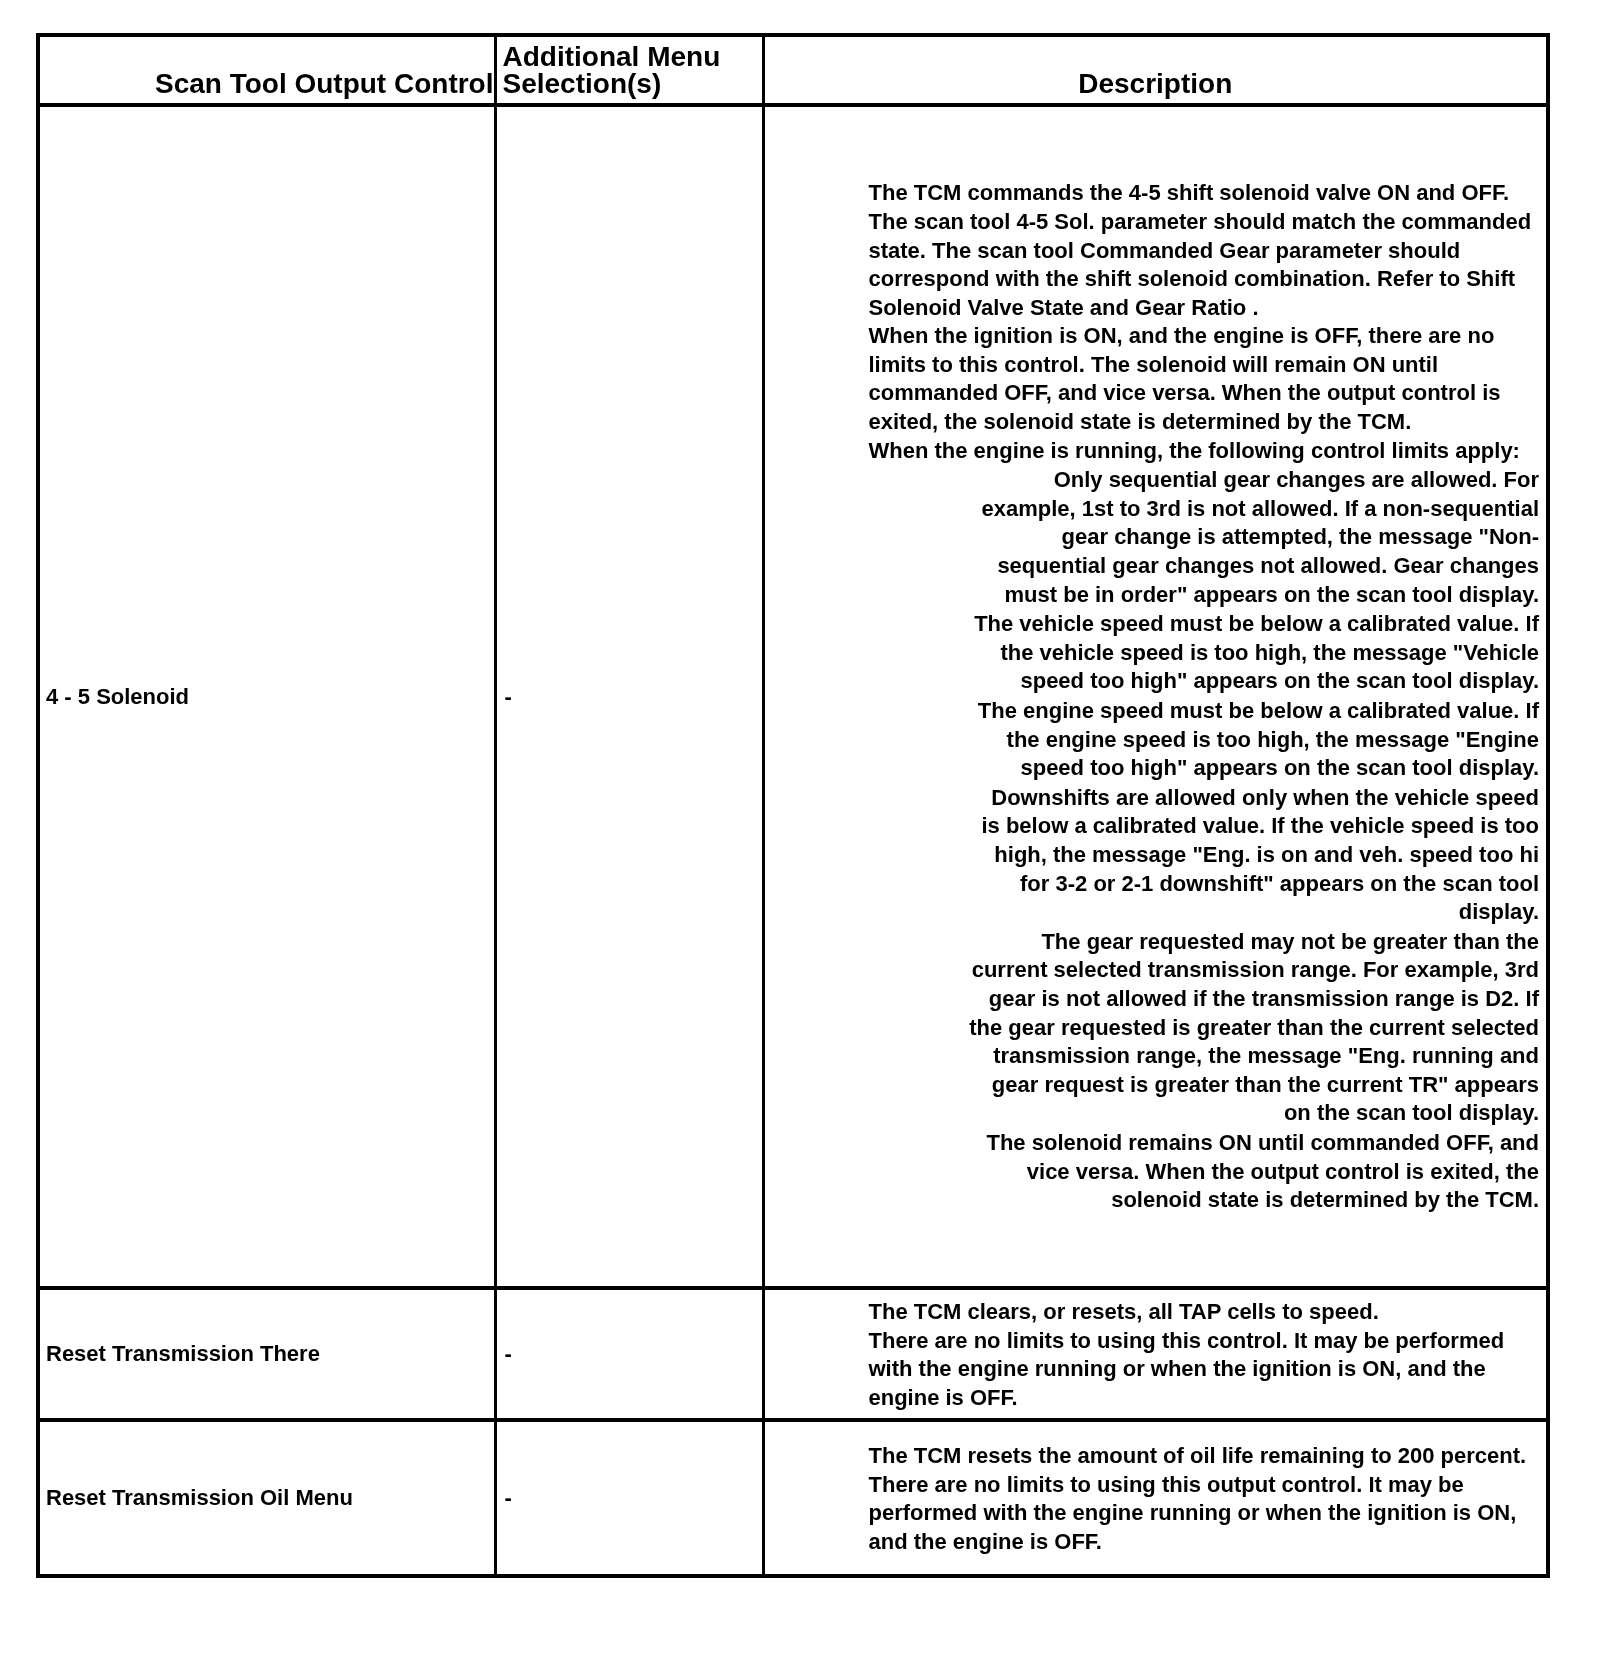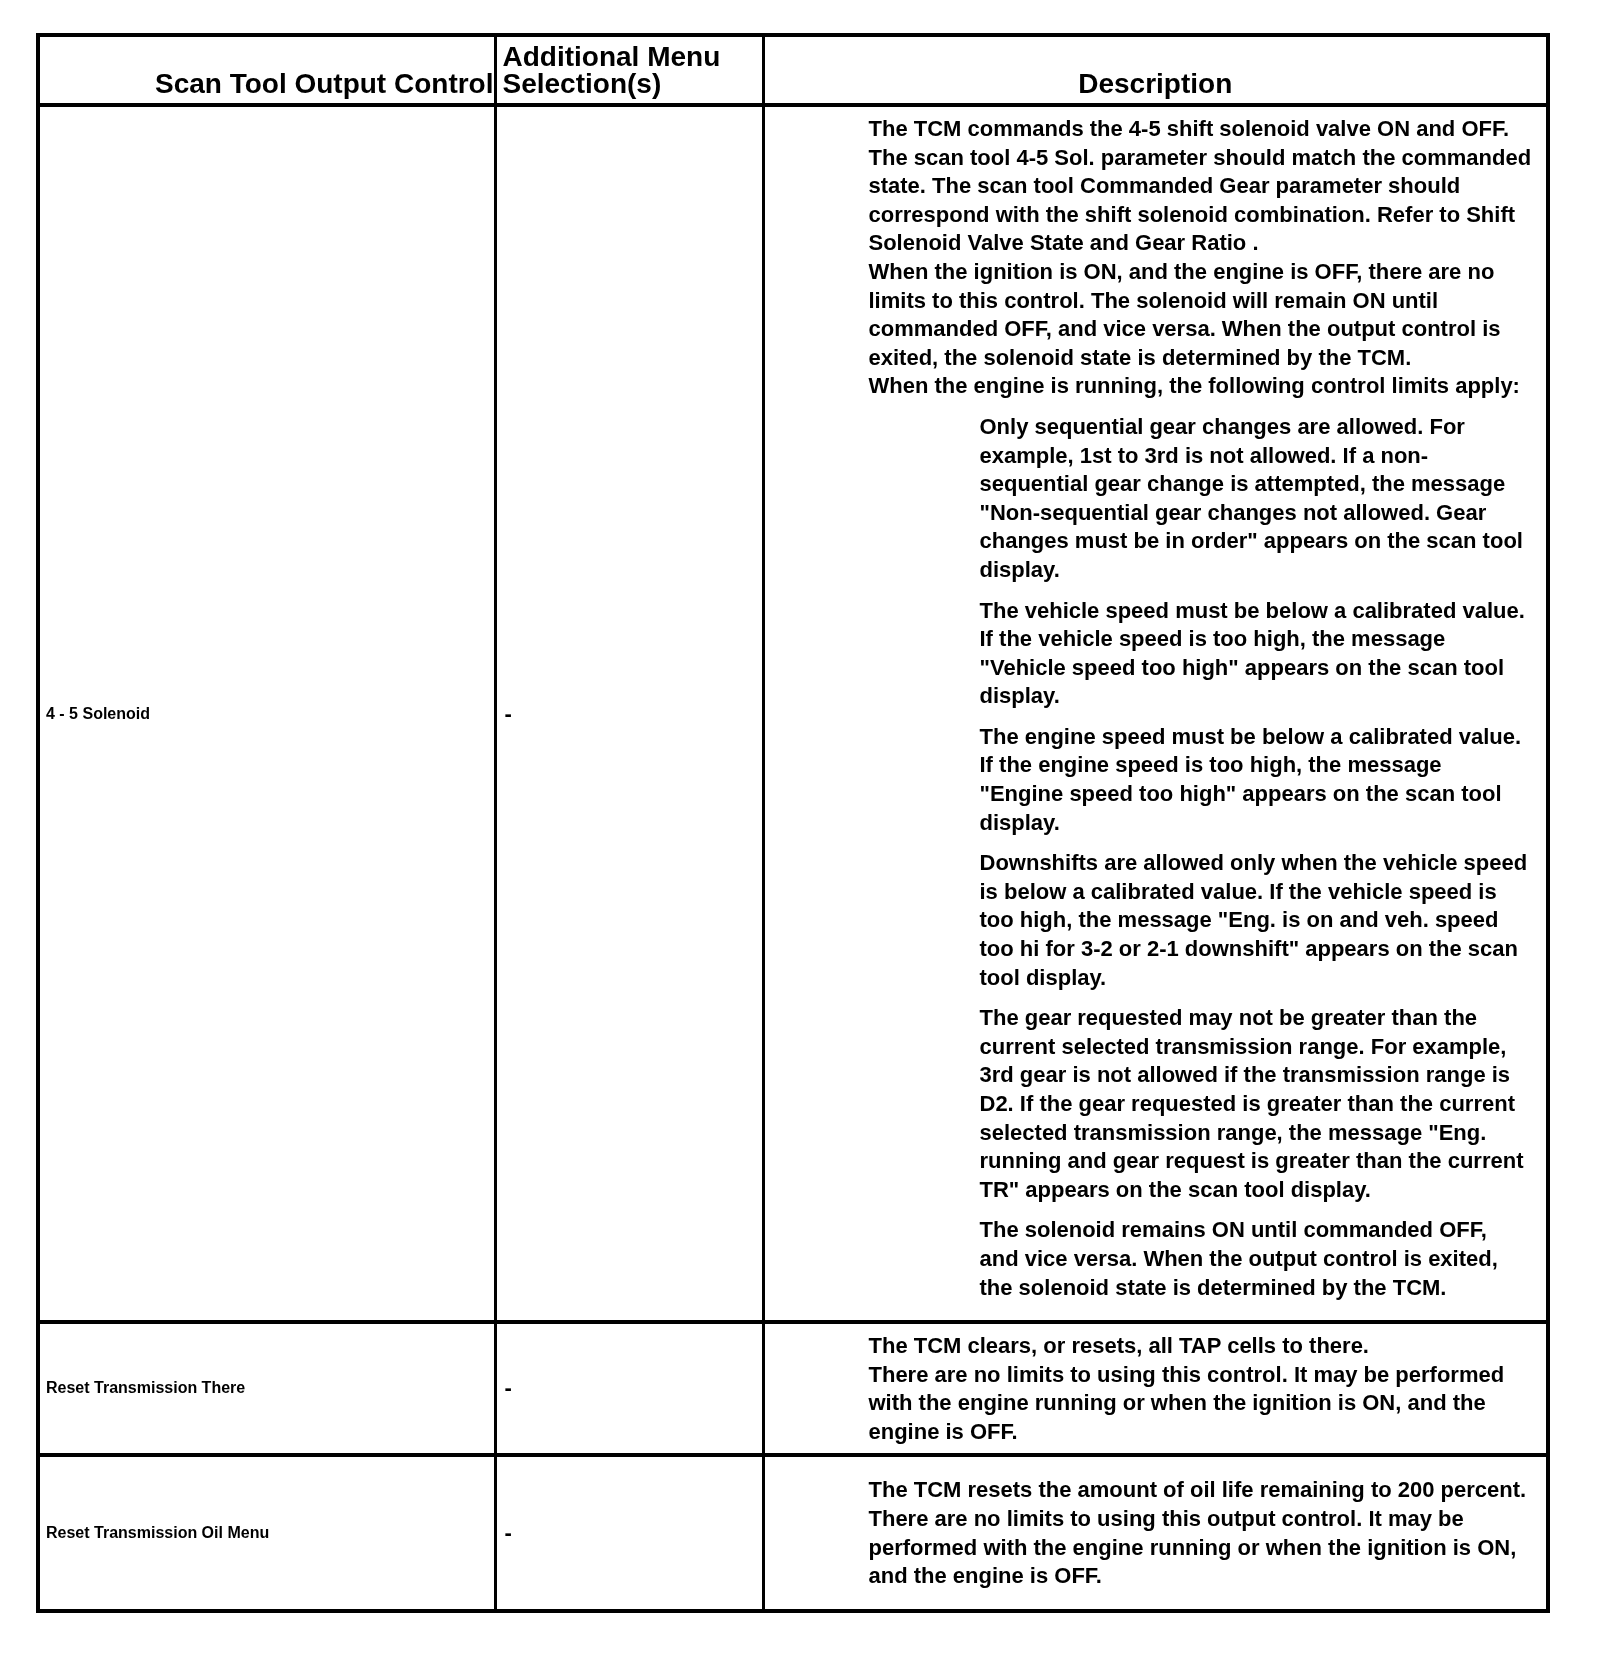--- a/index.html
+++ b/index.html
@@ -38,21 +38,21 @@
       font-weight: bold;
       font-size: 28px;
       line-height: 27px;
       vertical-align: bottom;
       padding-bottom: 6px;
     }
     .th-control { text-align: right; }
     .th-menu { text-align: left; padding-left: 6px !important; }
     .th-desc { text-align: center; }
     .cell-control {
-      font-size: 16px;
+      font-size: 22px;
       line-height: 28px;
       padding-left: 6px !important;
     }
     .cell-menu {
       font-size: 22px;
       padding-left: 8px !important;
     }
     .cell-desc {
       font-size: 22px;
       line-height: 28.6px;
@@ -62,21 +62,21 @@
     .row-main { height: 1183px; }
     .row-adapts { height: 123px; }
     .row-oillife { height: 156px; }
     .row-adapts td, .row-oillife td { border-top: 4px solid #000; }
     .para { margin: 0; }
     .sub-list {
       margin: 0;
       padding: 0 0 0 99px;
       list-style: none;
     }
-    .sub-list li { margin: 12px; }
+    .sub-list li { margin: 1px; text-align: right; }
   </style>
 </head>
 <body>
 
 <table class="doc-table">
   <colgroup>
     <col class="c1">
     <col class="c2">
     <col class="c3">
   </colgroup>
@@ -104,21 +104,21 @@
           <li>The gear requested may not be greater than the current selected transmission range. For example, 3rd gear is not allowed if the transmission range is D2. If the gear requested is greater than the current selected transmission range, the message "Eng. running and gear request is greater than the current TR" appears on the scan tool display.</li>
           <li>The solenoid remains ON until commanded OFF, and vice versa. When the output control is exited, the solenoid state is determined by the TCM.</li>
         </ul>
       </td>
     </tr>
 
     <tr class="row-adapts">
       <td class="cell-control">Reset Transmission There</td>
       <td class="cell-menu">-</td>
       <td class="cell-desc">
-        <p class="para">The TCM clears, or resets, all TAP cells to there.</p>
+        <p class="para">The TCM clears, or resets, all TAP cells to speed.</p>
         <p class="para">There are no limits to using this control. It may be performed with the engine running or when the ignition is ON, and the engine is OFF.</p>
       </td>
     </tr>
 
     <tr class="row-oillife">
       <td class="cell-control">Reset Transmission Oil Menu</td>
       <td class="cell-menu">-</td>
       <td class="cell-desc">
         <p class="para">The TCM resets the amount of oil life remaining to 200 percent.</p>
         <p class="para">There are no limits to using this output control. It may be performed with the engine running or when the ignition is ON, and the engine is OFF.</p>

